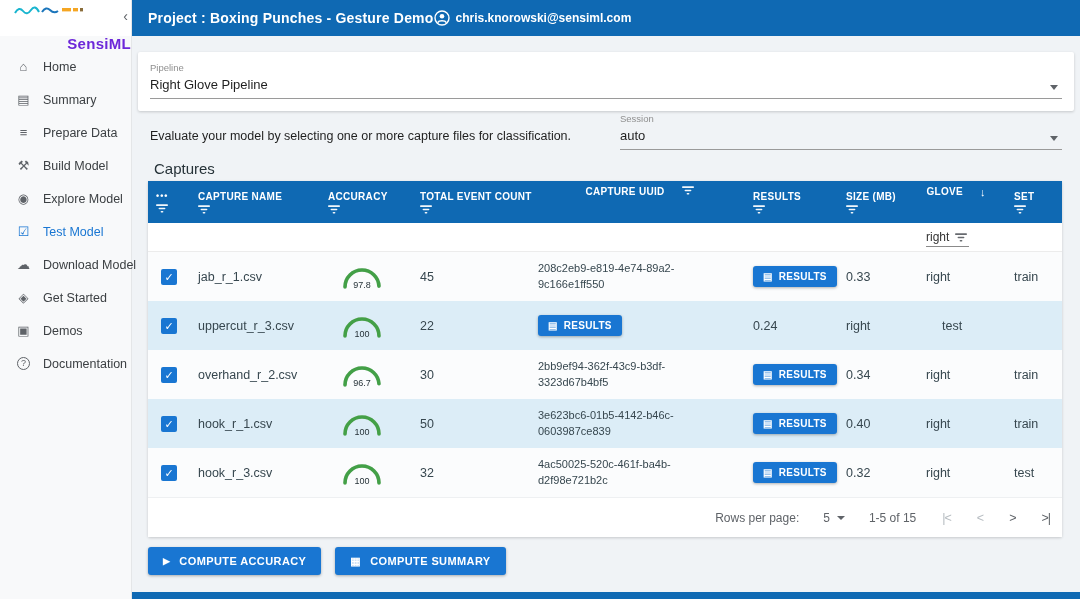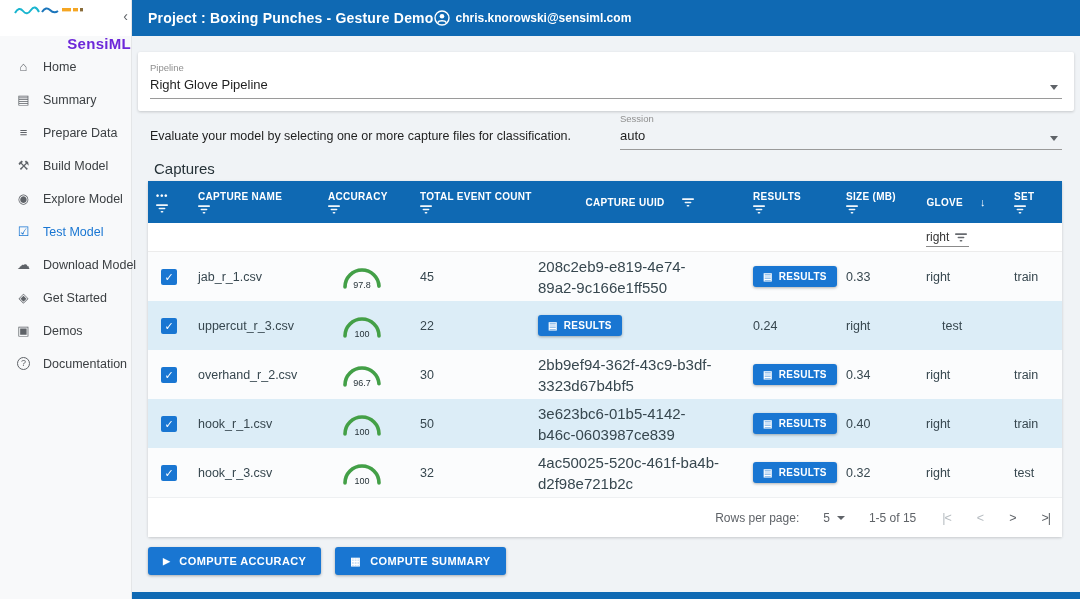--- a/index.html
+++ b/index.html
@@ -37,41 +37,41 @@
 
   .eval-row{display:grid;grid-template-columns:1fr 1fr;gap:28px;margin:2px 18px 0 18px;align-items:end;}
   .eval-hint{font-size:12.5px;color:#1f1f1f;padding-bottom:7px;white-space:nowrap;}
 
   .captures-heading{margin:10px 0 4px 22px;font-size:15px;color:#263238;}
 
   .table-card{margin-left:16px;width:914px;}
   .trow{display:grid;grid-template-columns:42px 130px 92px 118px 215px 93px 80px 72px 72px;}
   .thead{background:#0f69b3;color:#fff;min-height:42px;}
   .hcell{display:flex;flex-direction:column;align-items:flex-start;gap:3px;padding:5px 4px 5px 8px;justify-content:center;cursor:pointer;}
-  .hcell.inline{flex-direction:row;align-items:center;gap:17px;}
+  .hcell.inline{flex-direction:row;align-items:flex-start;gap:17px;}
   .hlabel{font-size:10px;font-weight:700;letter-spacing:.3px;white-space:nowrap;}
   .hmenu{font-size:9px;font-weight:700;letter-spacing:1px;}
   .sort{font-size:11px;}
   .flt{width:12px;height:9px;fill:#fff;opacity:.95;cursor:pointer;flex:none;}
   .flt.dark{fill:#5f6368;}
 
   .filter-row{min-height:29px;background:#fff;border-bottom:1px solid #ececec;align-items:center;}
   .fcell{padding-left:8px;}
   .glove-filter{display:inline-flex;align-items:center;gap:6px;border-bottom:1px solid #8a8a8a;padding:0 2px 2px 0;font-size:12px;color:#333;cursor:pointer;}
 
   .drow{min-height:49px;align-items:center;font-size:12.5px;color:#37474f;}
   .drow.alt{background:#dcedf7;}
   .drow.plain{background:#fbfcfd;}
   .cell{padding-left:8px;}
   .c-check{display:flex;justify-content:center;padding-left:0;}
   .checkbox{width:16px;height:16px;background:#1976d2;border-radius:2px;color:#fff;font-size:11px;line-height:16px;text-align:center;cursor:pointer;display:inline-block;}
   .gauge{position:relative;width:44px;height:26px;margin-left:20px;}
   .gauge svg{position:absolute;inset:0;overflow:visible;}
   .acc-val{position:absolute;left:0;right:0;bottom:0;text-align:center;font-size:9px;color:#263238;}
-  .c-uuid{font-size:15px;line-height:1.4;padding-right:26px;overflow-wrap:anywhere;}
+  .c-uuid{font-size:11px;line-height:1.4;padding-right:26px;overflow-wrap:anywhere;}
   .results-btn{display:inline-flex;align-items:center;gap:6px;background:#1976d2;color:#fff;border:none;border-radius:3px;font-family:inherit;font-size:10px;font-weight:700;letter-spacing:.3px;padding:5px 10px;cursor:pointer;box-shadow:0 1px 3px rgba(0,0,0,.3);}
   .results-ic{font-size:10px;line-height:1;}
   .pad-set{padding-left:24px;}
 
   .pagination{display:flex;align-items:center;justify-content:flex-end;gap:24px;min-height:40px;padding-right:12px;font-size:12px;color:#5f6368;background:#fff;border-top:1px solid #eef0f2;}
   .rpp{display:inline-flex;align-items:center;gap:7px;cursor:pointer;}
   .dd2{width:0;height:0;border-left:4px solid transparent;border-right:4px solid transparent;border-top:4.5px solid #5f6368;}
   .pgnav{display:inline-flex;gap:26px;margin-left:2px;font-size:12.5px;}
   .pgbtn{cursor:pointer;color:#5f6368;letter-spacing:-1px;}
   .pgbtn.disabled{color:#b6bcc1;}

